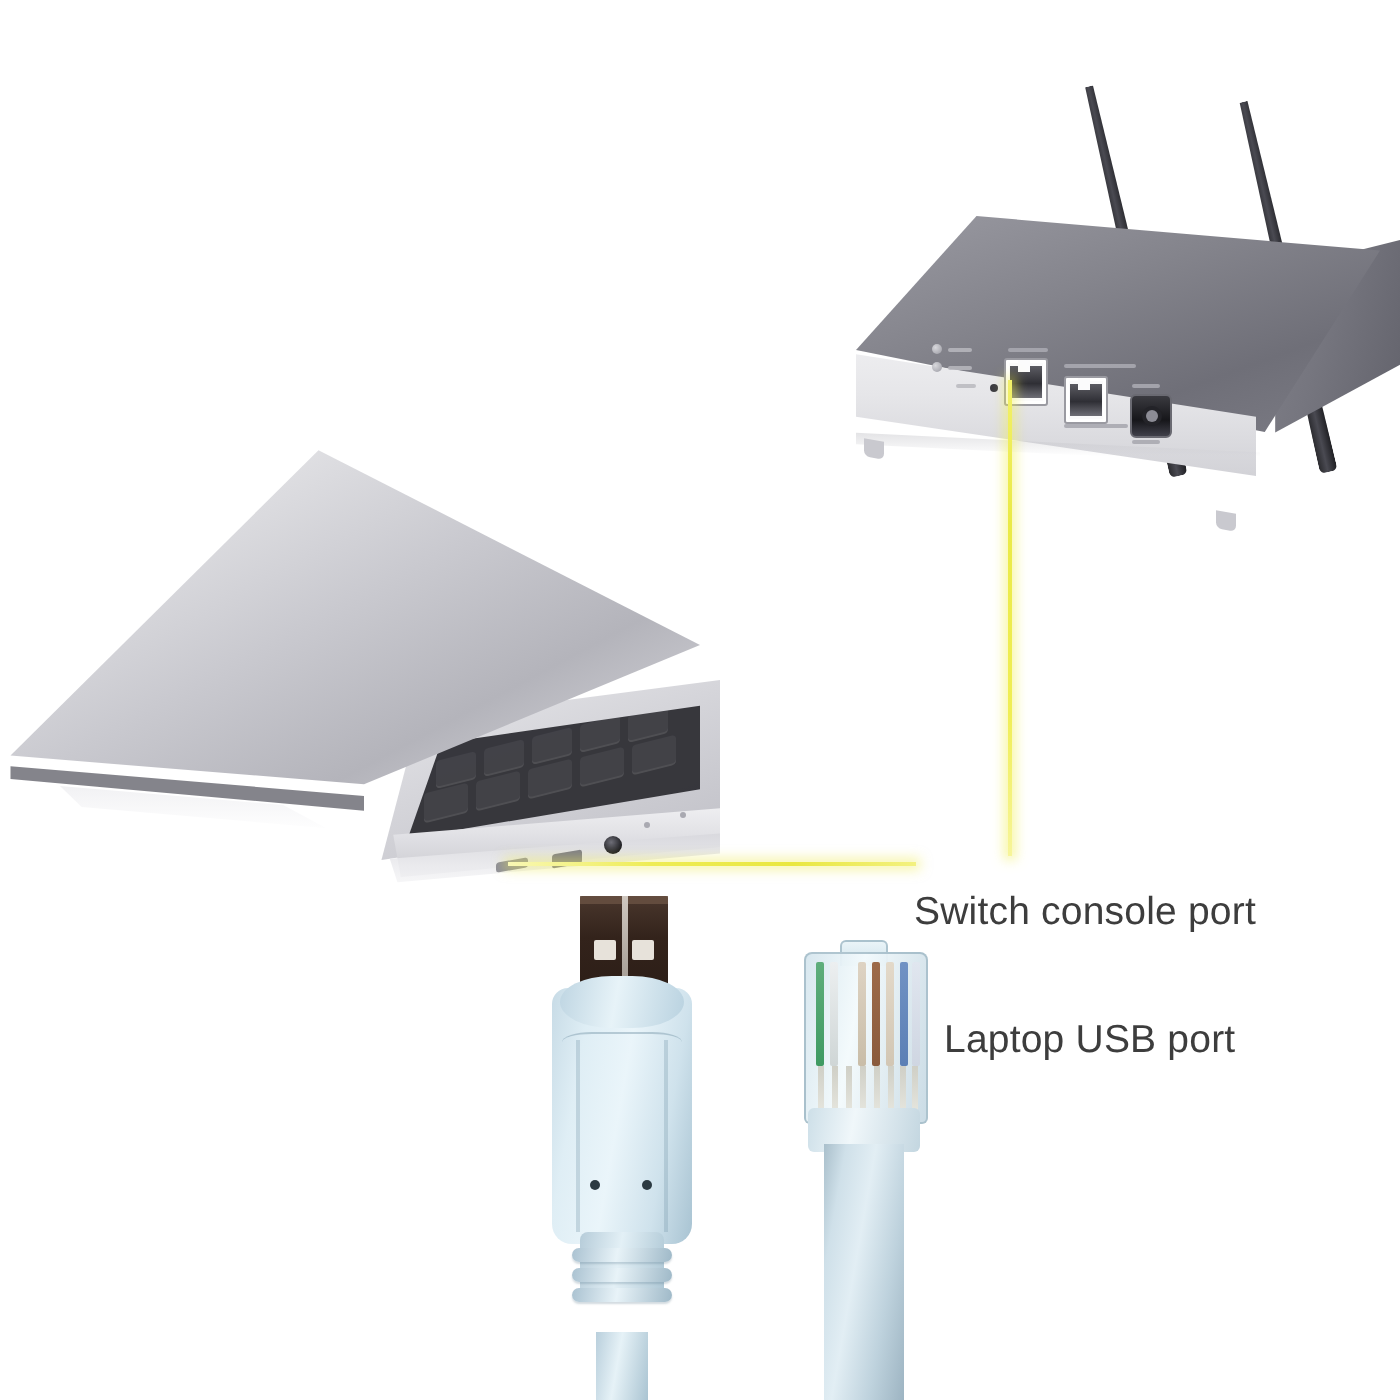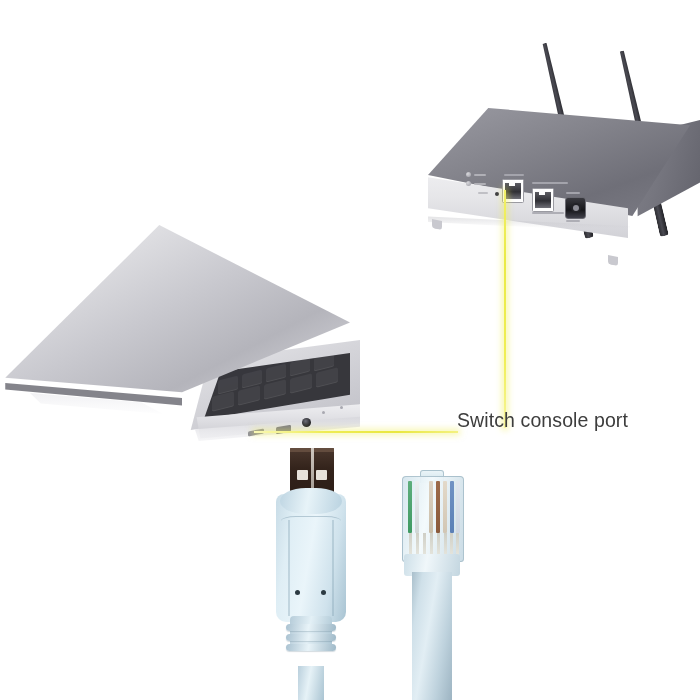--- a/index.html
+++ b/index.html
@@ -86,21 +86,21 @@
   #line-v{position:absolute;left:504px;top:190px;width:2px;height:238px;
       background:linear-gradient(180deg,#f2f06a 0%,#eaea46 30%,#f0ee55 70%,#f7f59a 100%);
       box-shadow:0 0 6px 2px rgba(240,238,90,.55);}
   #line-h{position:absolute;left:254px;top:431px;width:204px;height:2px;
       background:linear-gradient(90deg,#f9f8b4 0%,#eeec55 35%,#e9e740 70%,#f3f180 100%);
       box-shadow:0 0 6px 2px rgba(240,238,90,.5);}
 
   
   #labels{position:absolute;left:452px;top:406px;width:240px;}
   .lbl{color:#3d3d3d;font-size:19.5px;line-height:28px;font-family:"Liberation Sans",sans-serif;
-       letter-spacing:.1px;white-space:nowrap;}
+       letter-spacing:.1px;white-space:nowrap;margin-top:36px;}
   .lbl.l1{margin-left:5px;}
   .lbl.l2{margin-left:20px;}
 
   
   #usbcable{position:absolute;left:276px;top:448px;width:70px;height:252px;}
   #usb-metal{position:absolute;left:14px;top:0px;width:44px;height:52px;
       background:linear-gradient(180deg,#4a372d 0%,#33231b 40%,#2b1d16 100%);border-radius:1px;}
   #usb-metal .slit{position:absolute;left:50%;top:0;width:3px;height:52px;margin-left:-1.5px;
       background:linear-gradient(180deg,#cfc7bf,#9d958d);}
   #usb-metal .pad{position:absolute;top:22px;width:11px;height:10px;background:#e7e2da;border-radius:1px;}
@@ -208,20 +208,21 @@
     <div id="lid-foot"></div>
     <div id="lid"></div>
     <div id="lid-edge"></div>
   </div>
 
   <div id="line-v"></div>
   <div id="line-h"></div>
 
   <div id="labels">
     <div class="lbl l1">Switch console port</div>
+    <div class="lbl l2">Laptop USB port</div>
   </div>
 
   <div id="usbcable">
     <div id="usb-metal">
       <div class="lip"></div>
       <div class="slit"></div>
       <div class="pad p1"></div>
       <div class="pad p2"></div>
     </div>
     <div id="usb-shell">

